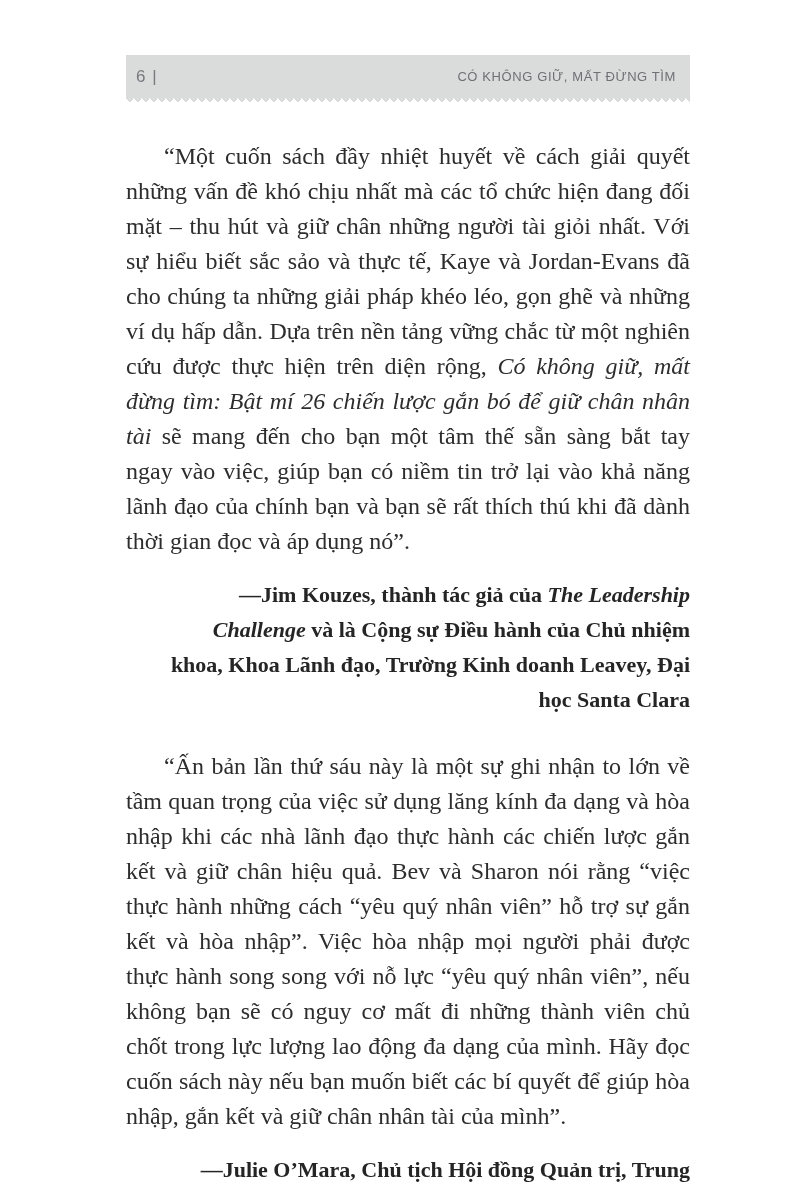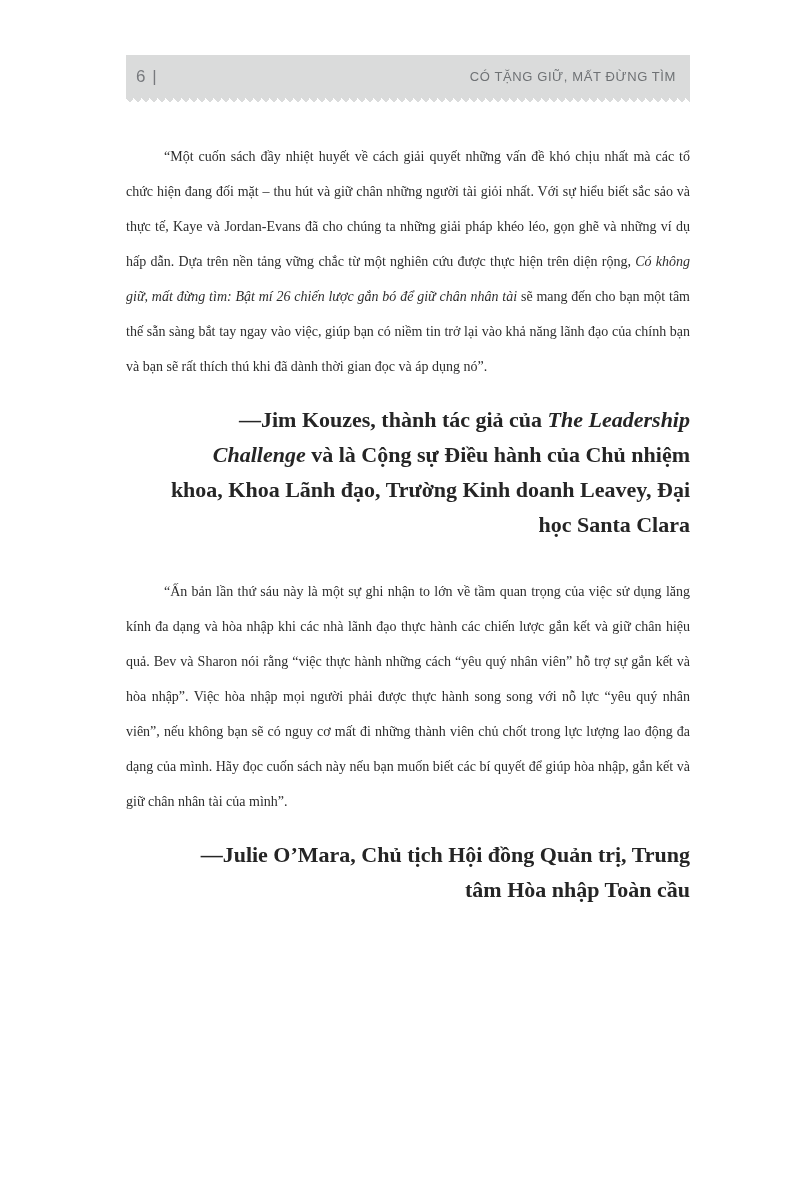--- a/index.html
+++ b/index.html
@@ -52,21 +52,21 @@
     font-weight: 700;
     font-size: 31px;
     line-height: 36px;
     color: #2a2e35;
     transform: scaleX(0.66);
     letter-spacing: 0px;
   }
 
   
   .quote {
-    font-size: 14px;
+    font-size: 24px;
     line-height: 35px;
     text-align: justify;
     text-indent: 38px;
     color: #2d2d2d;
   }
   .q1 { margin-top: 41px; }
   .q2 { margin-top: 32px; }
   .quote .it { font-style: italic; }
 
   .attribution {
@@ -80,21 +80,21 @@
   }
   .attribution .it { font-style: italic; }
 </style>
 </head>
 <body>
 
 <div class="page">
 
   <div class="band">
     <span class="page-num">6 |</span>
-    <span class="running-title">CÓ TẶNG GIỮ, MẤT ĐỪNG TÌM</span>
+    <span class="running-title">CÓ KHÔNG GIỮ, MẤT ĐỪNG TÌM</span>
   </div>
 
 
   <p class="quote q1"><span>“Một cuốn sách đầy nhiệt huyết về cách giải quyết những vấn đề khó chịu nhất mà các tổ chức hiện đang đối mặt – thu hút và giữ chân những người tài giỏi nhất. Với sự hiểu biết sắc sảo và thực tế, Kaye và Jordan-Evans đã cho chúng ta những giải pháp khéo léo, gọn ghẽ và những ví dụ hấp dẫn. Dựa trên nền tảng vững chắc từ một nghiên cứu được thực hiện trên diện rộng, </span><span class="it">Có không giữ, mất đừng tìm: Bật mí 26 chiến lược gắn bó để giữ chân nhân tài</span><span> sẽ mang đến cho bạn một tâm thế sẵn sàng bắt tay ngay vào việc, giúp bạn có niềm tin trở lại vào khả năng lãnh đạo của chính bạn và bạn sẽ rất thích thú khi đã dành thời gian đọc và áp dụng nó”.</span></p>
 
   <p class="attribution"><span>—Jim Kouzes, thành tác giả của </span><span class="it">The Leadership Challenge</span><span> và là Cộng sự Điều hành của Chủ nhiệm khoa, Khoa Lãnh đạo, Trường Kinh doanh Leavey, Đại học Santa Clara</span></p>
 
   <p class="quote q2"><span>“Ấn bản lần thứ sáu này là một sự ghi nhận to lớn về tầm quan trọng của việc sử dụng lăng kính đa dạng và hòa nhập khi các nhà lãnh đạo thực hành các chiến lược gắn kết và giữ chân hiệu quả. Bev và Sharon nói rằng “việc thực hành những cách “yêu quý nhân viên” hỗ trợ sự gắn kết và hòa nhập”. Việc hòa nhập mọi người phải được thực hành song song với nỗ lực “yêu quý nhân viên”, nếu không bạn sẽ có nguy cơ mất đi những thành viên chủ chốt trong lực lượng lao động đa dạng của mình. Hãy đọc cuốn sách này nếu bạn muốn biết các bí quyết để giúp hòa nhập, gắn kết và giữ chân nhân tài của mình”.</span></p>
 
   <p class="attribution"><span>—Julie O’Mara, Chủ tịch Hội đồng Quản trị, Trung tâm Hòa nhập Toàn cầu</span></p>

